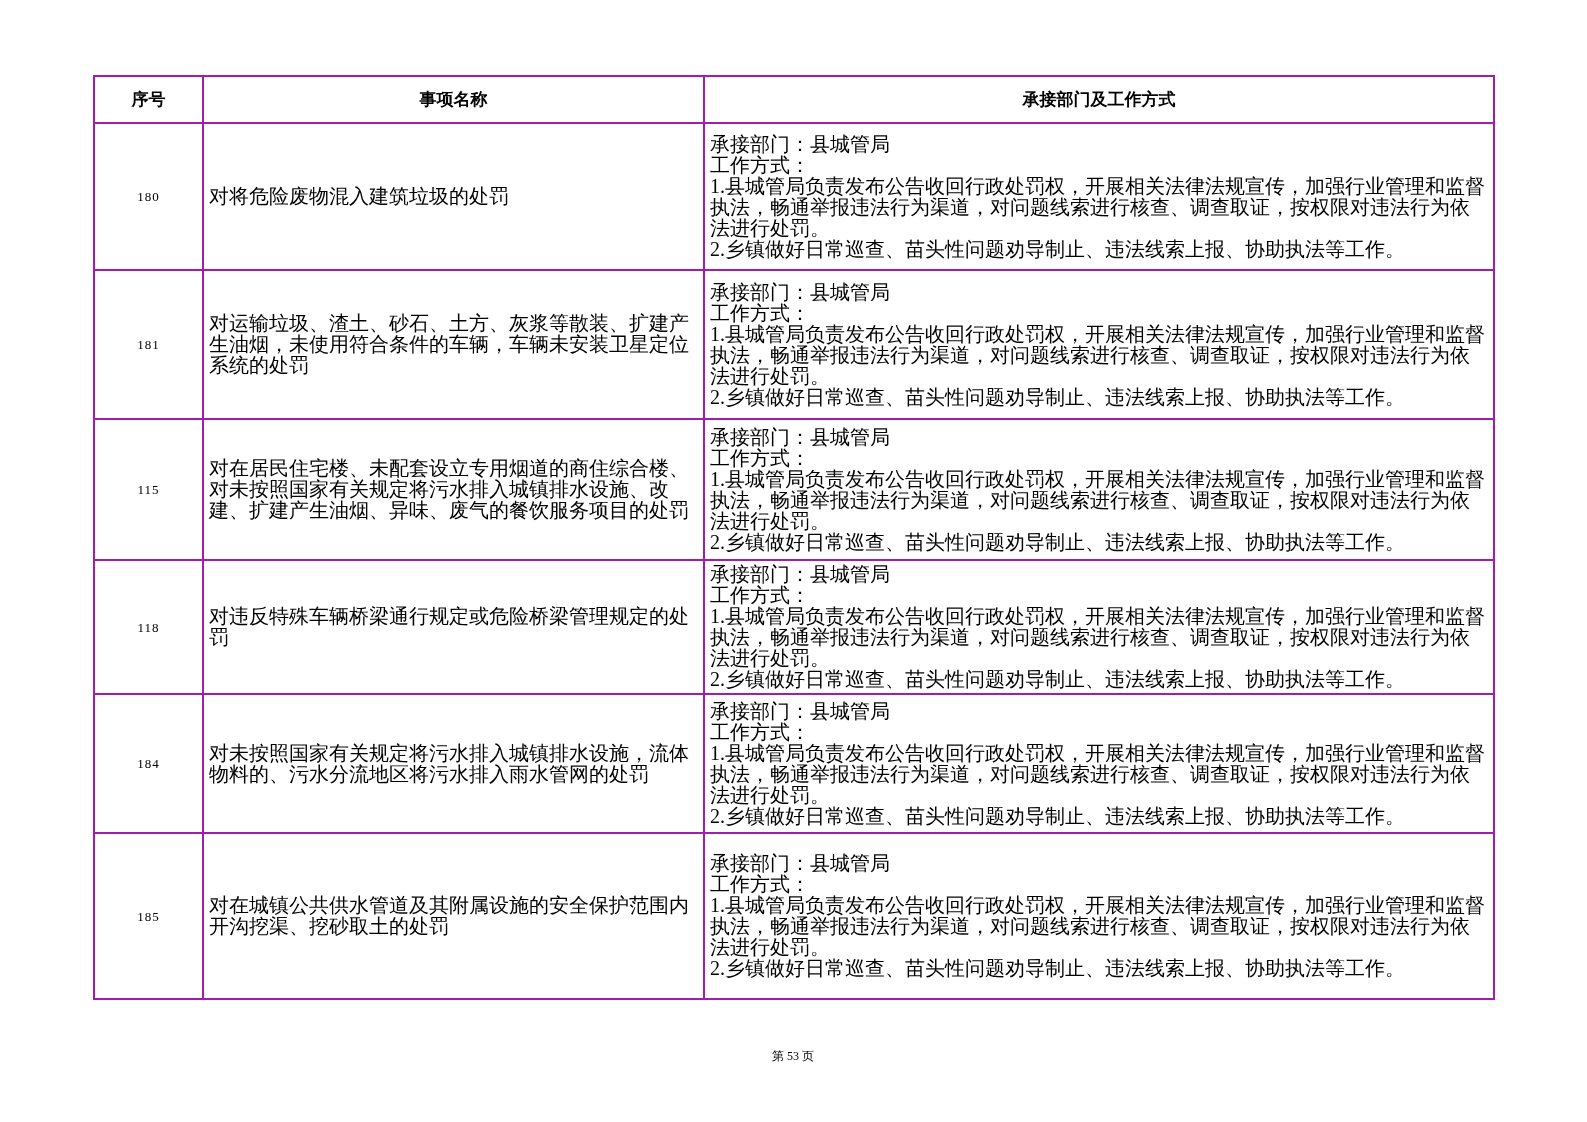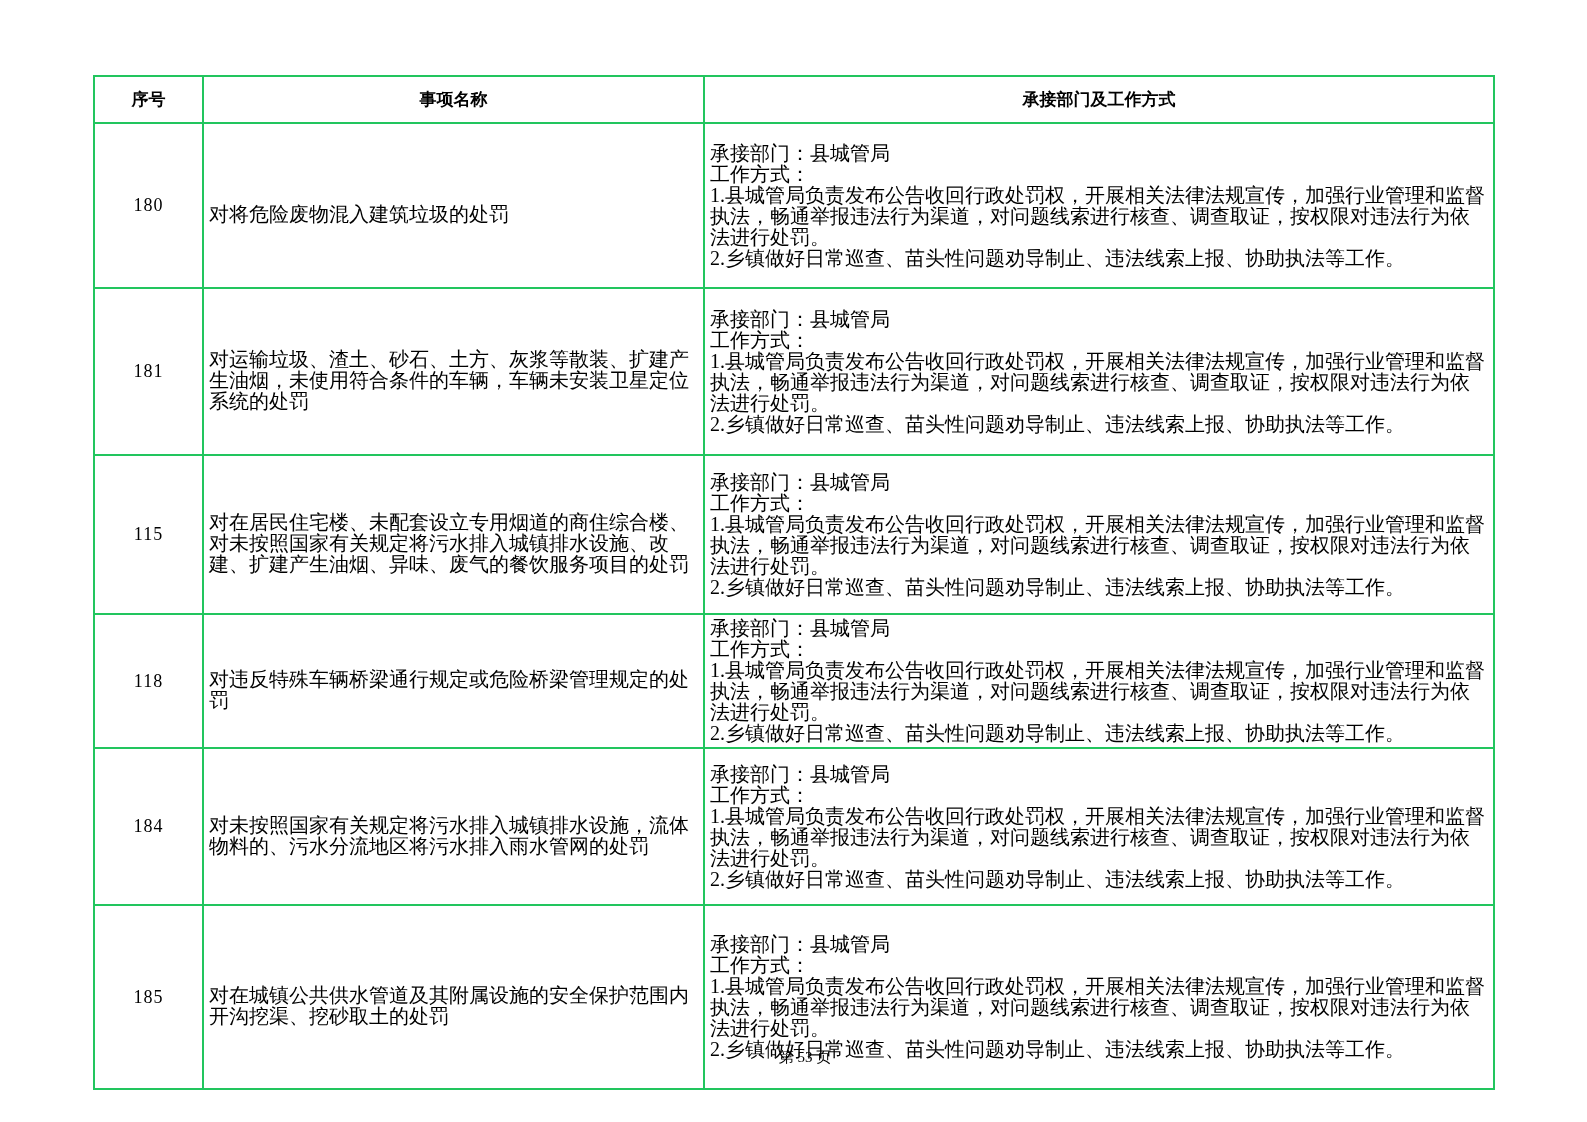--- a/index.html
+++ b/index.html
@@ -20,66 +20,66 @@
     top: 75px;
     width: 1400px;
     border-collapse: collapse;
     table-layout: fixed;
     border: 2px solid #000000;
   }
   .doc-table col.c1 { width: 109px; }
   .doc-table col.c2 { width: 501px; }
   .doc-table col.c3 { width: 790px; }
   .doc-table th, .doc-table td {
-    border: 2px solid #22c55e;
+    border: 2px solid #a21caf;
     overflow: hidden;
     margin-left: 41px;
   }
   .doc-table th {
     font-family: "Liberation Sans", "DejaVu Sans", sans-serif;
     font-weight: bold;
     font-size: 17px;
     height: 45px;
     text-align: center;
     vertical-align: middle;
     padding: 0 4px;
   }
   .doc-table td {
     font-size: 20px;
     vertical-align: middle;
     line-height: 21px;
   }
   td.cell-num {
     text-align: center;
-    font-size: 18px;
+    font-size: 13px;
     letter-spacing: 1px;
     border-radius: 25px;
   }
   td.cell-item {
     text-align: left;
-    padding: 21px 8px 3px 5px;
+    padding: 3px 8px 3px 5px;
   }
   td.cell-detail {
     text-align: left;
     padding: 3px 6px 3px 5px;
   }
   
   tr.row-0 td { height: 139px; }
   tr.row-1 td { height: 141px; }
   tr.row-2 td { height: 133px; }
   tr.row-3 td { height: 104px; }
   tr.row-4 td { height: 131px; }
   tr.row-5 td { height: 158px; }
   .page-footer {
     position: absolute;
-    left: 105px;
+    left: 93px;
     top: 1048px;
     width: 1400px;
     text-align: center;
-    font-size: 15px;
+    font-size: 12px;
     font-family: "Liberation Serif", "DejaVu Serif", serif;
   }
 </style>
 </head>
 <body>
 
 <table class="doc-table">
   <colgroup>
     <col class="c1">
     <col class="c2">

